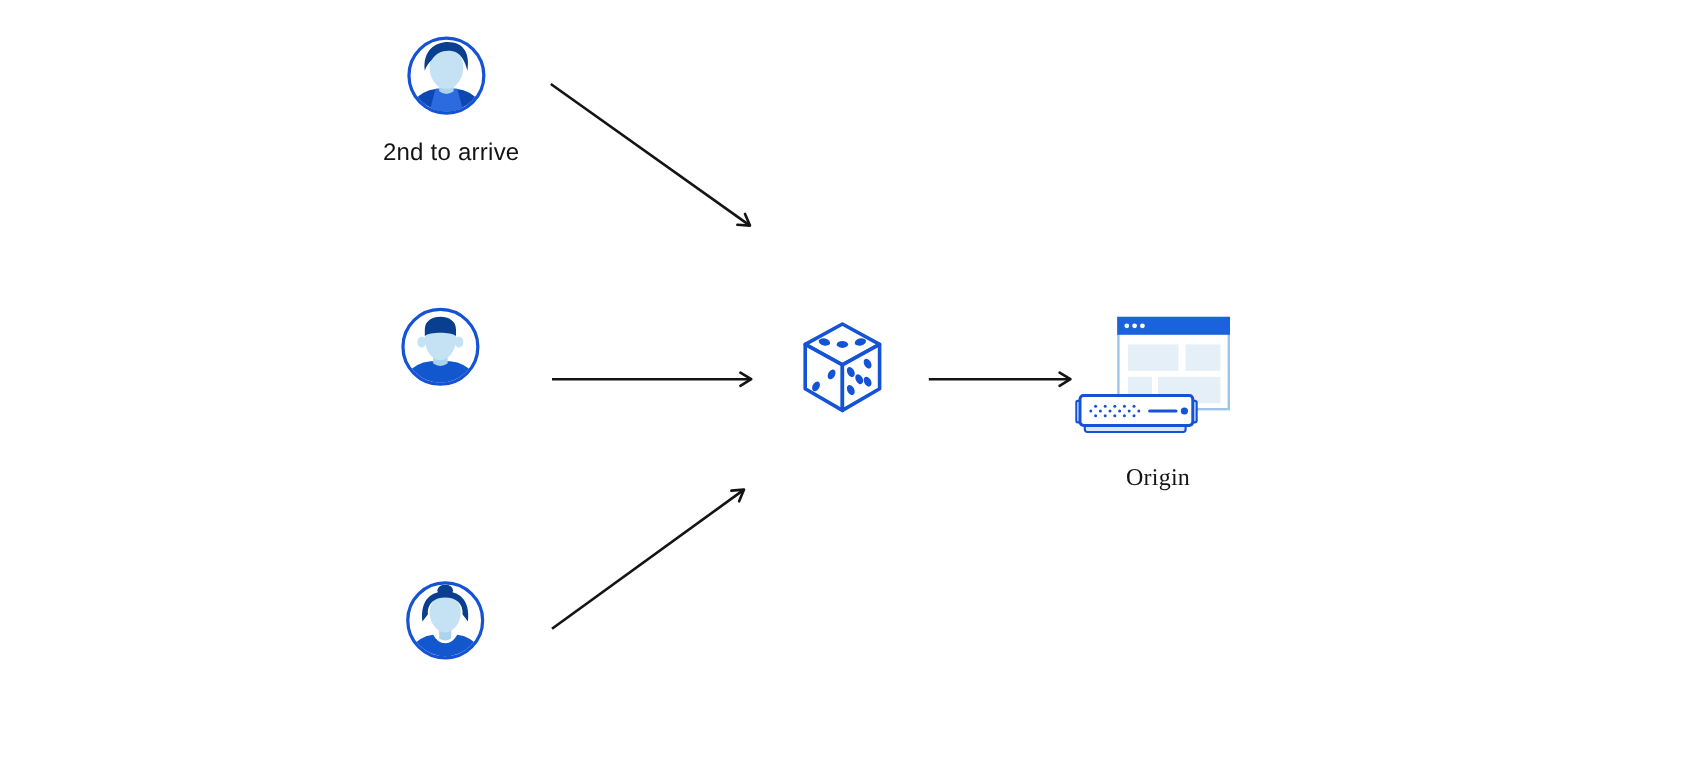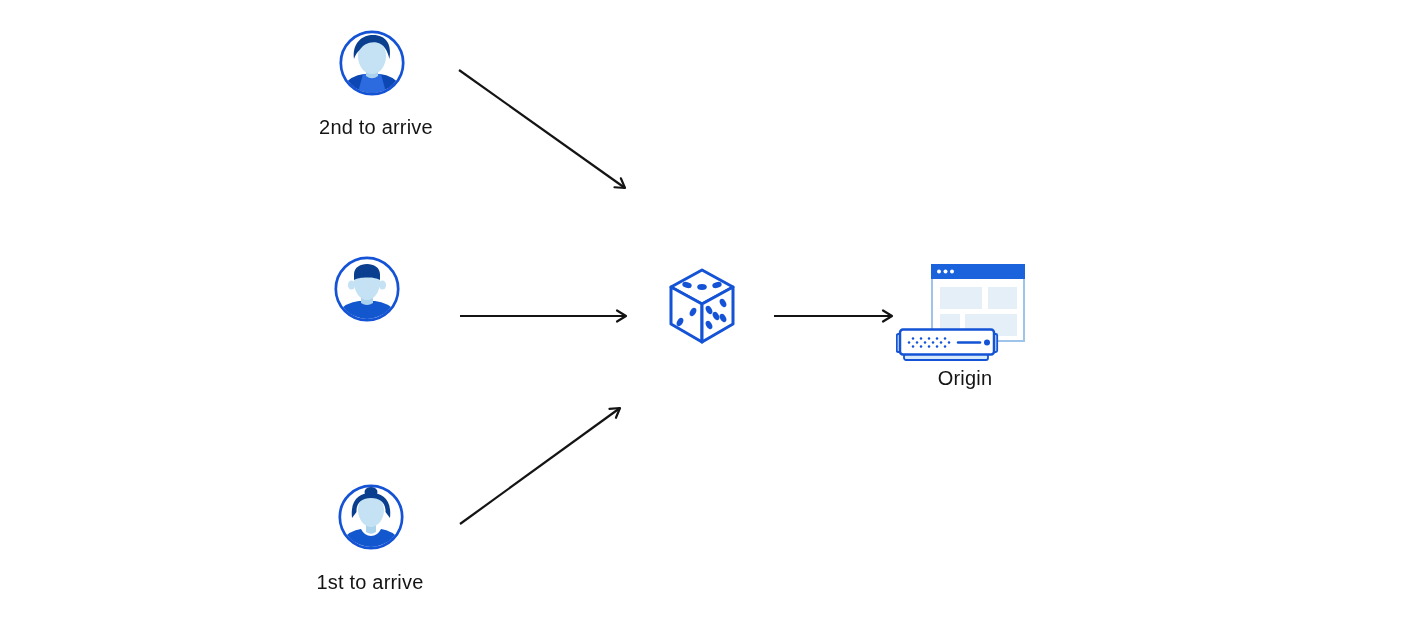--- a/index.html
+++ b/index.html
@@ -96,21 +96,20 @@
       </defs>
     <circle class="fill-white stroke-accent" cx="33" cy="33" r="31.2" stroke-width="2.7"></circle>
     <g clip-path="url(#c3)">
       <path class="fill-shirt" d="M1 66 L3 57 Q12 46 23 45 Q26.5 52 33 52 Q39.5 52 43 45 Q54 46 63 57 L65 66 Z"></path>
       <path class="fill-neck" d="M28 36 L38 36 L38 48 Q33 51.5 28 48 Z"></path>
       <path class="fill-face" d="M33 12 C41 12 46 18 46 26 C46 35 40 43 33 43 C26 43 20 35 20 26 C20 18 25 12 33 12 Z"></path>
       <ellipse class="fill-navy" cx="33" cy="8" rx="6.5" ry="5"></ellipse>
       <path class="fill-navy" d="M14 34 C12 15 22 9 33 9 C44 9 54 15 52 34 L47.5 28 C48 19 42 14 33 14 C24 14 18 19 18.5 28 Z"></path>
     </g>
   </svg>
-  <div class="node-label" style="left:280px;top:570px;">1st to arrive</div>
 
   <svg class="abs" style="left:666px;top:266px;" width="72" height="80" viewBox="0 0 72 80">
     <g class="fill-white stroke-accent" stroke-width="3" stroke-linejoin="round">
       <path d="M36 4 L67 21 L36 38 L5 21 Z"></path>
       <path d="M5 21 L36 38 L36 76 L5 58 Z"></path>
       <path d="M67 21 L36 38 L36 76 L67 58 Z"></path>
     </g>
     <g class="fill-accent">
 
       <ellipse cx="21" cy="19" rx="4.8" ry="2.9" transform="rotate(14 21 19)"></ellipse>
@@ -162,15 +161,15 @@
         <circle cx="17" cy="84.5" r="1.25"></circle>
           <circle cx="25" cy="84.5" r="1.25"></circle>
           <circle cx="33" cy="84.5" r="1.25"></circle>
           <circle cx="41" cy="84.5" r="1.25"></circle>
           <circle cx="49" cy="84.5" r="1.25"></circle>
       </g>
       <line class="stroke-accent" x1="62" y1="80.5" x2="84" y2="80.5" stroke-width="2.5" stroke-linecap="round"></line>
       <circle class="fill-accent" cx="91" cy="80.5" r="3"></circle>
     </g>
   </svg>
-  <div class="node-label" style="left:875px;top:366px;">Origin</div>
+  <div class="node-label" style="left:875px;top:386px;font-family:Liberation Serif, serif;">Origin</div>
 
 </div>
 
 </body></html>

